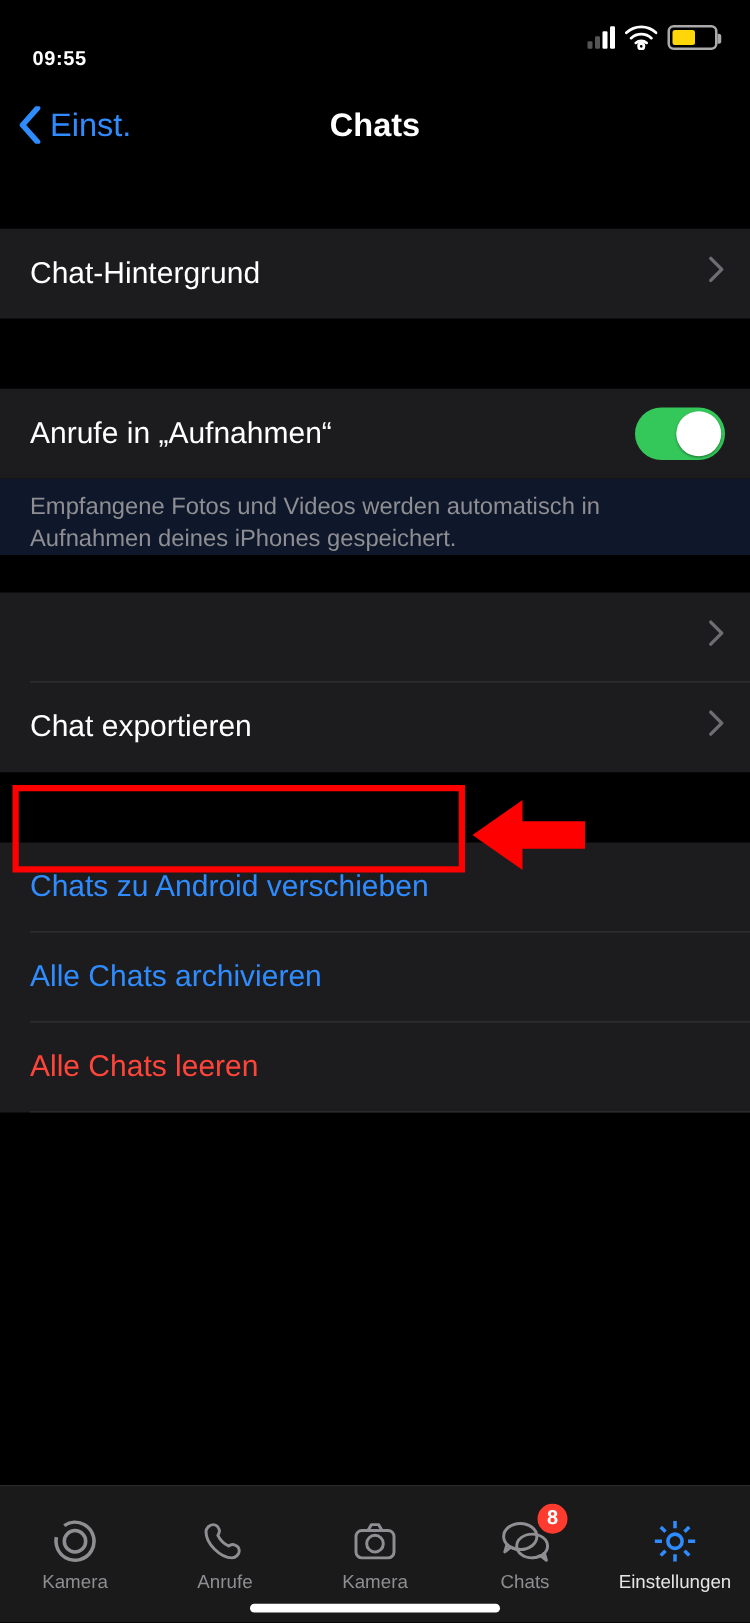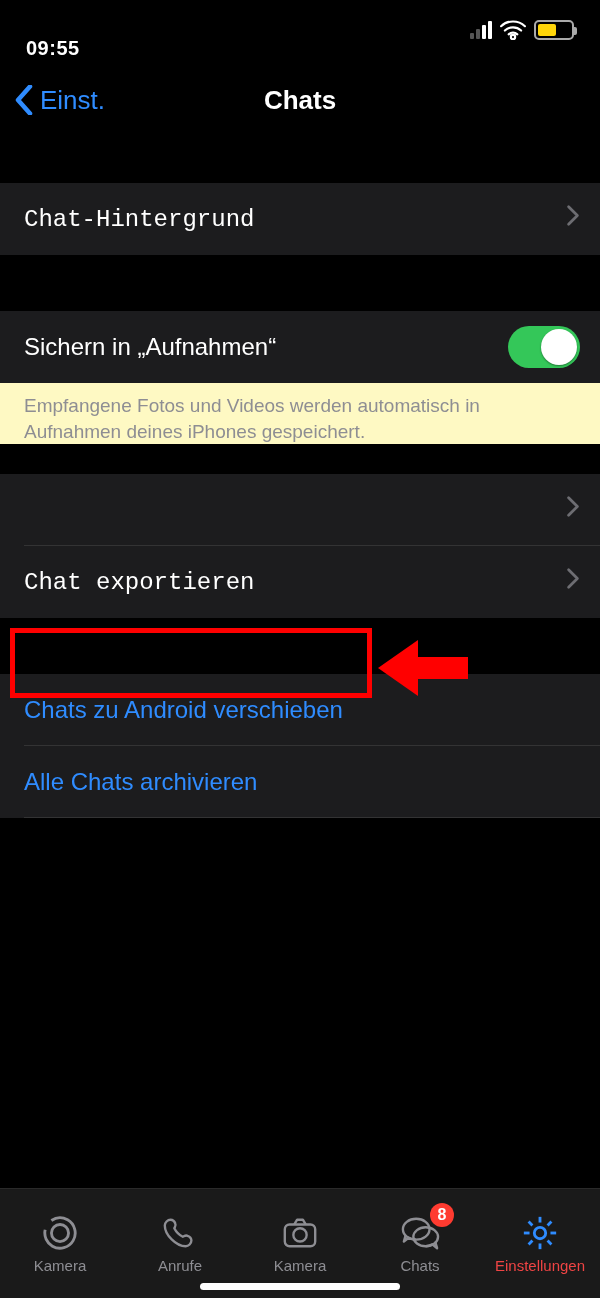--- a/index.html
+++ b/index.html
@@ -1,21 +1,21 @@
 <!DOCTYPE html>
 <html><head>
 <meta charset="utf-8">
 <style>
   * { margin: 0; padding: 0; box-sizing: border-box; -webkit-font-smoothing: antialiased; }
   html, body { width: 600px; height: 1298px; background: #000; color: #fff; font-family: -apple-system, "Helvetica Neue", Helvetica, Arial, sans-serif; overflow: hidden; }
   .screen { position: relative; width: 600px; height: 1298px; background: #000; }
 
   
   .status-bar { position: absolute; top: 0; left: 0; right: 0; height: 60px; display: flex; align-items: center; justify-content: space-between; padding: 0 26px; font-weight: 600; }
-  .status-time { font-size: 20px; letter-spacing: 0.5px; margin-top: 36px; }
+  .status-time { font-size: 16px; letter-spacing: 0.5px; margin-top: 36px; }
   .status-right { display: flex; align-items: center; gap: 8px; }
   .signal-bars { display: flex; align-items: flex-end; gap: 2px; height: 18px; }
   .signal-bars span { width: 4px; background: #555; border-radius: 1px; }
   .signal-bars span:nth-child(1){ height: 6px; }
   .signal-bars span:nth-child(2){ height: 10px; }
   .signal-bars span:nth-child(3){ height: 14px; background:#fff; }
   .signal-bars span:nth-child(4){ height: 18px; background:#fff; }
   .wifi svg { width: 26px; height: 20px; display:block; }
   .battery { width: 40px; height: 20px; border: 2px solid #aaa; border-radius: 5px; position: relative; display:flex; align-items:center; }
   .battery::after { content:""; position:absolute; right:-5px; top:5px; width:3px; height:8px; background:#aaa; border-radius:0 2px 2px 0; }
@@ -26,41 +26,41 @@
   .nav .back { position:absolute; left:14px; top:0; bottom:0; display:flex; align-items:center; color:#2f8cff; font-size:26px; }
   .nav .back svg { width: 20px; height: 30px; margin-right: 6px; }
   .nav .title { color:#fff; font-size:26px; font-weight:600; }
 
   
   .content { position:absolute; top:135px; left:0; right:0; bottom:110px; }
   .group { background:#1c1c1e; }
   .spacer { background:#000; }
   .row { height:72px; display:flex; align-items:center; padding:0 24px; position:relative; font-size:24px; color:#fff; }
   .row.sep::after { content:""; position:absolute; left:24px; right:0; bottom:0; height:1px; background:rgba(120,120,120,0.25); }
-  .row.link { color:#fff;font-family:Liberation Mono, monospace; }
+  .row.link { color:#fff; }
   .row .chev { position:absolute; right:20px; top:50%; transform:translateY(-50%); }
   .row .chev svg { width:14px; height:22px; stroke:#6d6d72; }
   .row.blue  { color:#2f8cff; }
   .row.red   { color:#ff453a; }
-  .footer-note { color:#8e8e93; font-size:19px; line-height:1.35; padding:10px 24px 0 24px; background:#fef9c3; }
+  .footer-note { color:#8e8e93; font-size:19px; line-height:1.35; padding:10px 24px 0 24px; background:#0f172a; }
 
   
   .toggle { position:absolute; right:20px; top:50%; transform:translateY(-50%); width:72px; height:42px; background:#34c759; border-radius:21px; }
   .toggle .knob { position:absolute; right:3px; top:3px; width:36px; height:36px; background:#fff; border-radius:50%; box-shadow:0 1px 2px rgba(0,0,0,.4); }
 
   
   .highlight-box { position:absolute; border:5px solid #ff0000; pointer-events:none; }
   .arrow-ann { position:absolute; pointer-events:none; }
   .arrow-ann .shaft { position:absolute; background:#ff0000; }
   .arrow-ann .head  { position:absolute; width:0; height:0; border-top:28px solid transparent; border-bottom:28px solid transparent; border-right:40px solid #ff0000; }
 
   
   .tabbar { position:absolute; left:0; right:0; bottom:0; height:110px; background:#1a1a1a; display:flex; border-top:1px solid #2a2a2a; }
   .tab { flex:1; display:flex; flex-direction:column; align-items:center; justify-content:center; gap:5px; color:#8e8e93; font-size:15px; position:relative; }
-  .tab.active { color:#ef4444;text-align:right; }
+  .tab.active { color:#e5e5e5;text-align:right; }
   .tab svg { width:42px; height:38px; }
   .tab.active svg { stroke:#2f8cff; }
   .badge { position:absolute; top:14px; right:26px; min-width:24px; height:24px; padding:0 6px; background:#ff3b30; color:#fff; border-radius:12px; font-size:16px; font-weight:600; display:flex; align-items:center; justify-content:center; }
 
   
   .home-ind { position:absolute; bottom:8px; left:50%; transform:translateX(-50%); width:200px; height:7px; background:#fff; border-radius:4px; }
 </style>
 </head>
 <body>
 
@@ -106,21 +106,21 @@
         <span class="chev"><svg viewBox="0 0 12 20">
               <polyline points="2,2 10,10 2,18" fill="none" stroke="#6d6d72" stroke-width="2.5" stroke-linecap="round" stroke-linejoin="round"></polyline>
             </svg></span>
       </div>
     </div>
 
     <div class="spacer" style="height:56px"></div>
 
     <div class="group">
       <div class="row">
-        <span>Sichern in „Aufnahmen“</span>
+        <span>Anrufe in „Aufnahmen“</span>
         <div class="toggle">
             <div class="knob"></div>
           </div>
       </div>
     </div>
     <div class="footer-note">Empfangene Fotos und Videos werden automatisch in Aufnahmen deines iPhones gespeichert.</div>
 
     <div class="spacer" style="height:30px"></div>
 
     <div class="group">
@@ -138,20 +138,23 @@
     </div>
 
     <div class="spacer" style="height:56px"></div>
 
     <div class="group" style="position:relative">
       <div class="row blue sep">
         <span>Chats zu Android verschieben</span>
       </div>
       <div class="row blue sep">
         <span>Alle Chats archivieren</span>
+      </div>
+      <div class="row red sep">
+        <span>Alle Chats leeren</span>
       </div>
     </div>
 
   </div>
 
   <div class="highlight-box" style="left:10px; top:628px; width:362px; height:70px;"></div>
   <div class="arrow-ann" style="left:378px; top:640px; width:100px; height:56px;">
     <div class="head" style="left:0; top:0;"></div>
     <div class="shaft" style="left:38px; top:17px; width:52px; height:22px;"></div>
   </div>

